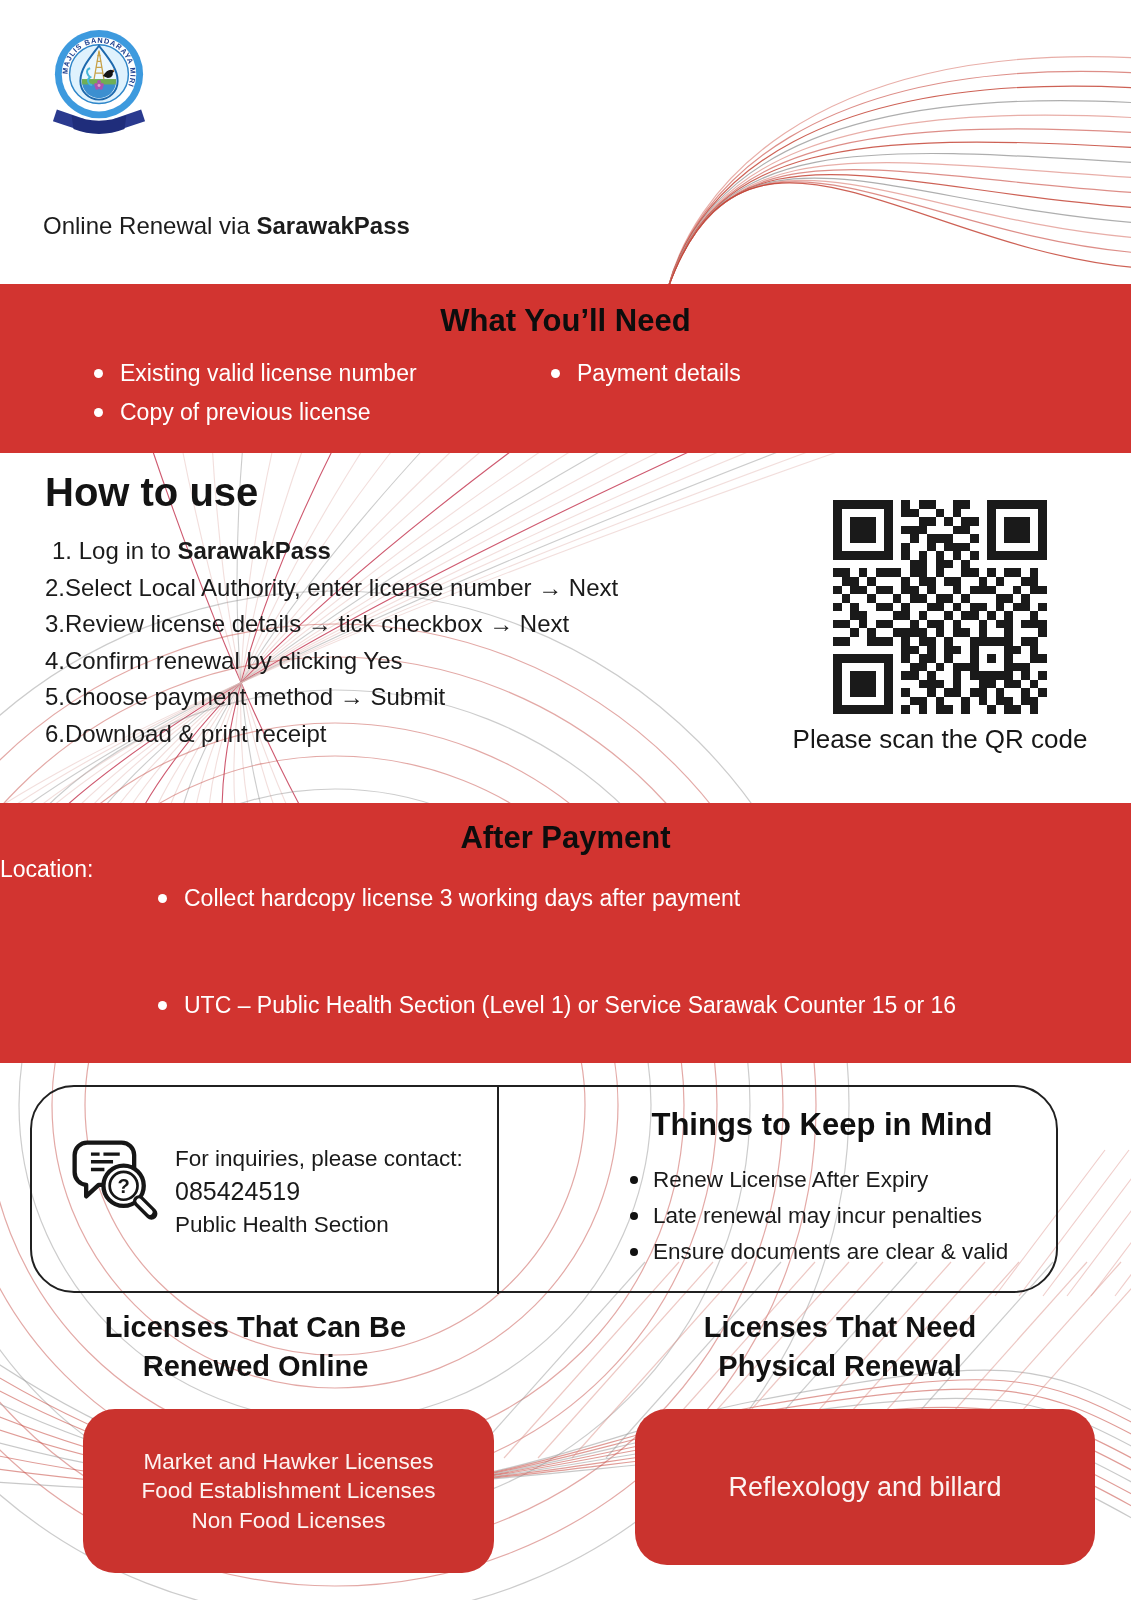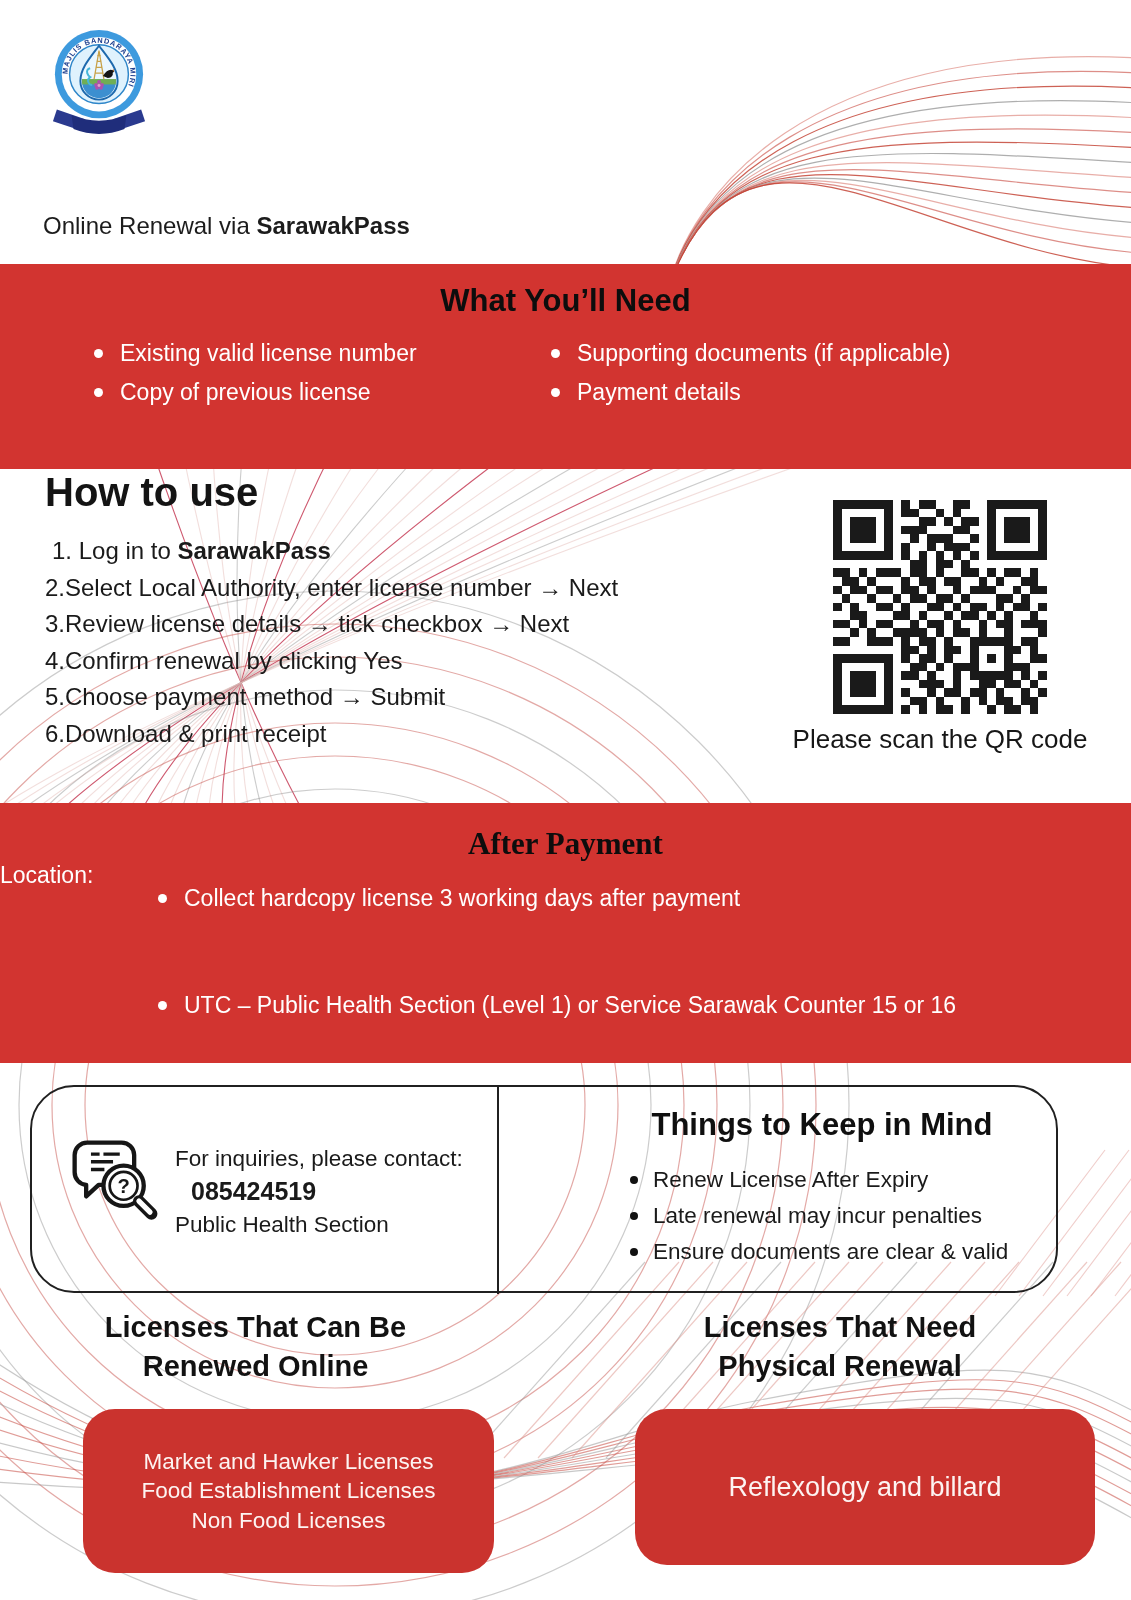--- a/index.html
+++ b/index.html
@@ -12,25 +12,25 @@
   #decor { position:absolute; left:0; top:0; z-index:0; }
 
   
   .logo { left:50px; top:25px; width:98px; height:112px; }
   .title { left:40px; top:158px; font-size:43px; font-weight:800; letter-spacing:-0.3px; white-space:nowrap; color:#141414; }
   .subtitle { left:43px; top:212px; font-size:24px; color:#1c1c1c; white-space:nowrap; }
   .subtitle b { font-weight:700; }
 
   
   .banner { left:0; width:1131px; background:var(--red,#d23430); }
-  #banner1 { top:264px; height:205px; }
+  #banner1 { top:284px; height:169px; }
   #banner2 { top:803px; height:260px; }
   .banner h2 { text-align:center; font-size:31px; font-weight:800; color:#0d0d0d; }
   #banner1 h2 { padding-top:19px; }
-  #banner2 h2 { padding-top:23px;font-family:Liberation Serif, serif; }
+  #banner2 h2 { padding-top:17px; }
   .blist { position:absolute; list-style:none; }
   #need-col1 { left:94px; top:76px; }
   #need-col2 { left:551px; top:76px; }
   .b-item { display:flex; align-items:center; gap:17px; font-size:23px; color:#ffffff; margin-bottom:12px; white-space:nowrap; }
   .wdot { width:9px; height:9px; border-radius:50%; background:#ffffff; flex:none; }
   .abs-item { position:absolute; }
   #ap-bullet { left:158px; top:82px; }
   #ap-loc { left:140px; top:155px; font-size:23px; color:#ffffff; }
   #ap-bullet2 { left:158px; top:189px; }
 
@@ -43,21 +43,21 @@
   
   .qr-wrap { left:833px; top:500px; width:214px; height:214px; background:#ffffff; }
   .qr-wrap svg { width:214px; height:214px; display:block; fill:#1a1a1a; shape-rendering:crispEdges; }
   .qr-caption { left:705px; top:724px; width:470px; text-align:center; font-size:26px; color:#161616; }
 
   
   .info-box { left:30px; top:1085px; width:1028px; height:208px; border:2px solid #202020; border-radius:44px; }
   .vdivider { position:absolute; left:465px; top:-1px; width:2px; height:208px; background:#202020; }
   .contact-icon { position:absolute; left:34px; top:46px; width:96px; height:96px; }
   .contact-text { position:absolute; left:143px; top:55px; font-size:22.5px; line-height:33px; color:#1a1a1a; }
-  .contact-text .phone { font-size:25px; font-weight:700;margin-left:16px; }
+  .contact-text .phone { font-size:25px; font-weight:400; }
   .things-title { position:absolute; left:540px; top:20px; width:500px; text-align:center; font-size:31px; font-weight:800; color:#0f0f0f; }
   .things-list { position:absolute; left:598px; top:80px; list-style:none; }
   .t-item { display:flex; align-items:center; gap:15px; font-size:22.5px; color:#1a1a1a; margin-bottom:10px; white-space:nowrap; }
   .bdot { width:8px; height:8px; border-radius:50%; background:#111111; flex:none; }
 
   
   .col-title { font-size:29px; font-weight:800; line-height:39px; text-align:center; color:#121212; }
   #online-title { left:33px; top:1308px; width:445px; }
   #physical-title { left:615px; top:1308px; width:450px; }
   .red-box { background:var(--box-red,#ca332e); border-radius:32px; display:flex; flex-direction:column; justify-content:center; align-items:center; text-align:center; color:#fdf4f2; }
@@ -195,24 +195,20 @@
       <li class="b-item">
           <span class="wdot"></span>
           <span>Existing valid license number</span>
         </li>
       <li class="b-item">
           <span class="wdot"></span>
           <span>Copy of previous license</span>
         </li>
     </ul>
     <ul class="blist" id="need-col2">
-      <li class="b-item">
-          <span class="wdot"></span>
-          <span>Supporting documents (if applicable)</span>
-        </li>
       <li class="b-item">
           <span class="wdot"></span>
           <span>Payment details</span>
         </li>
     </ul>
   </div>
 
   <div class="layer howto-title">How to use</div>
   <div class="layer steps">
     <div class="step1"><span>1. Log in to </span><b>SarawakPass</b></div>

